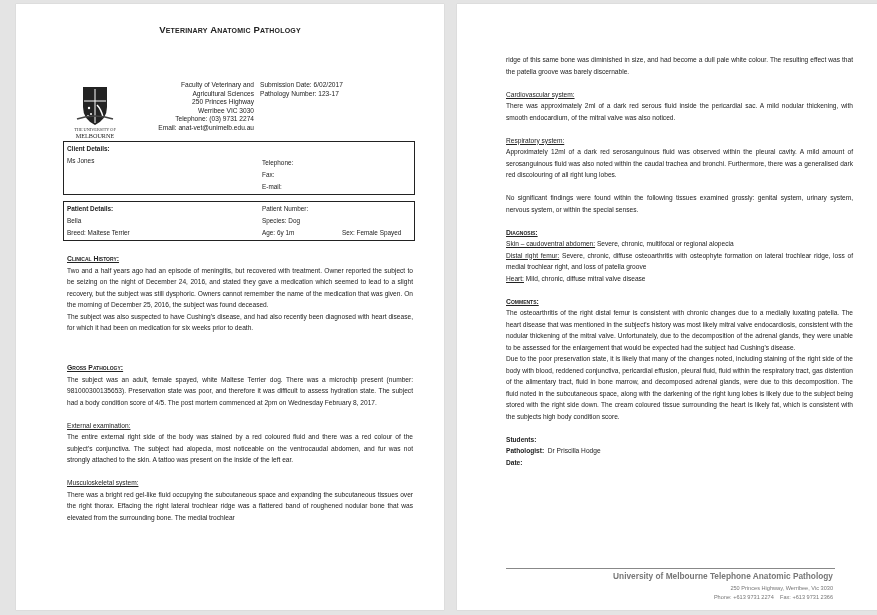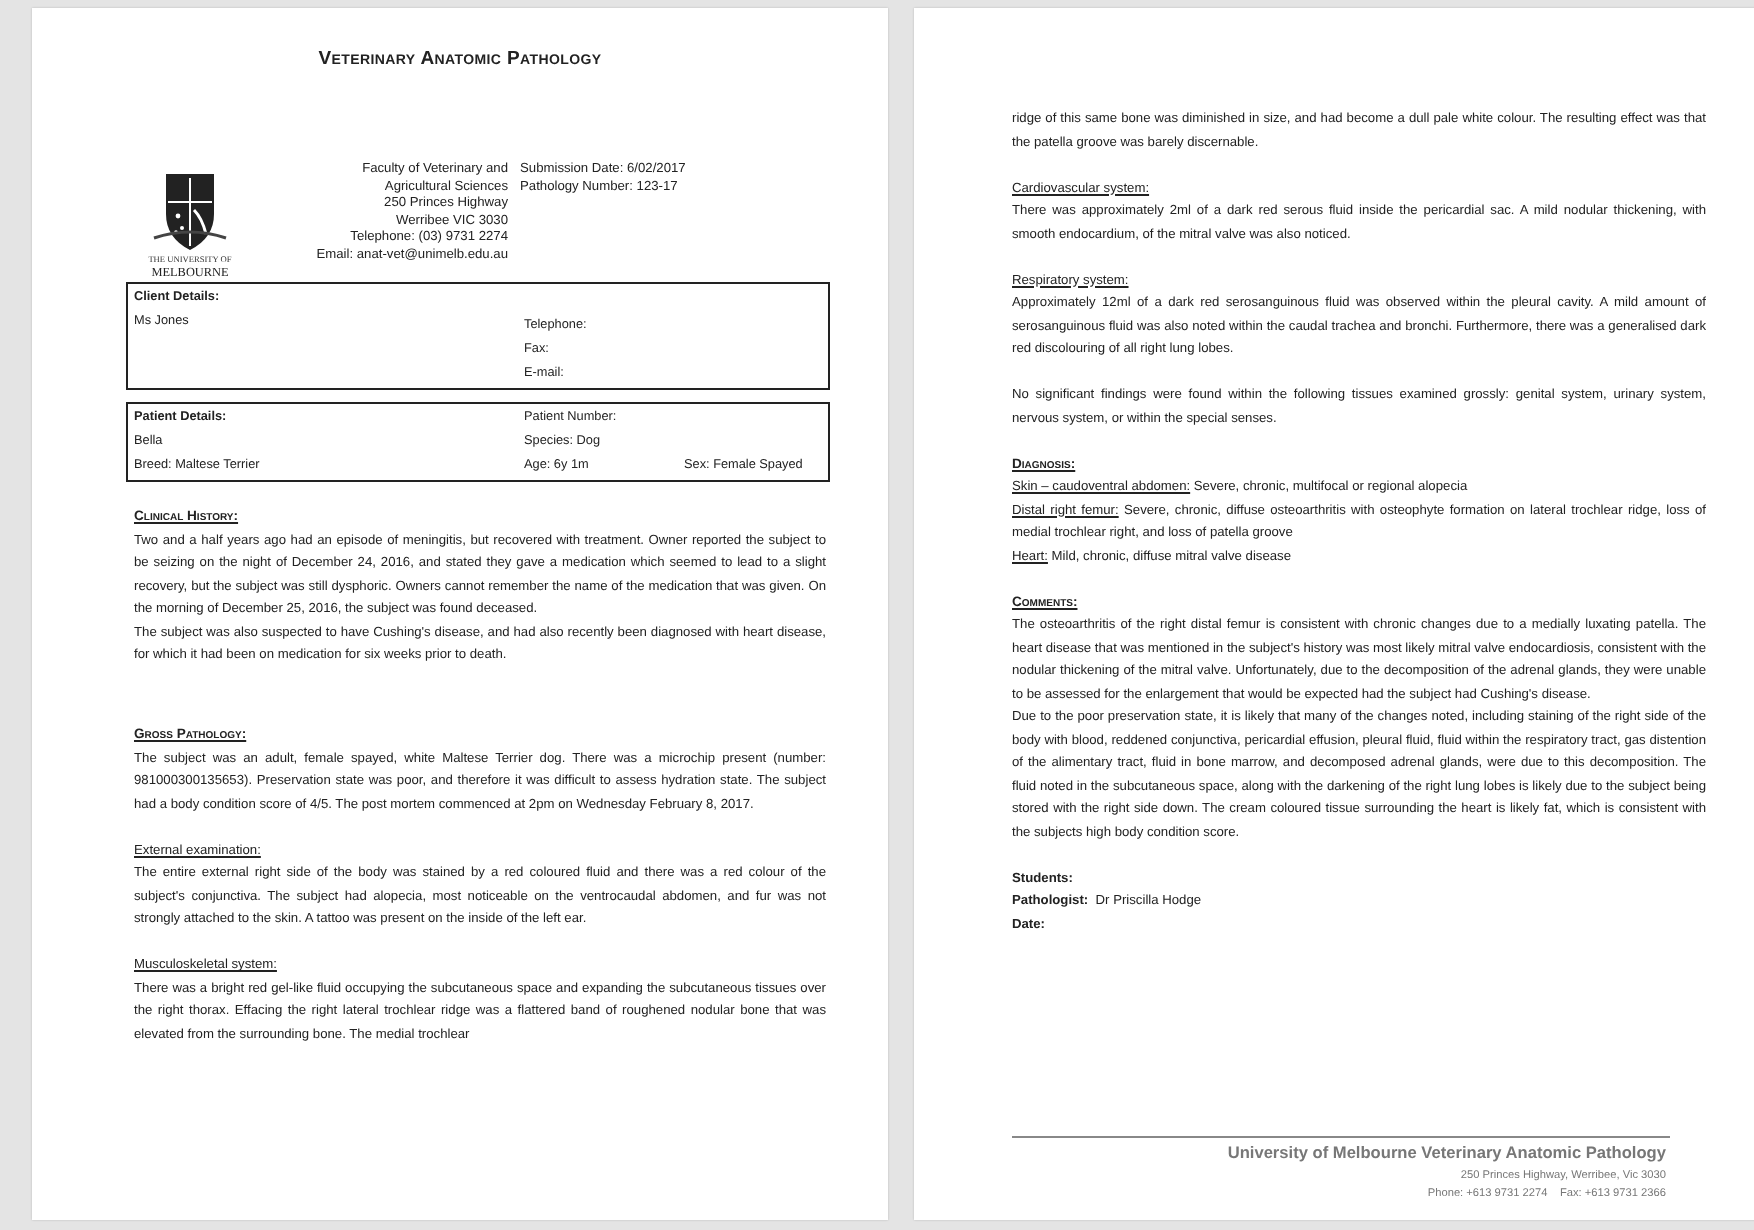--- a/index.html
+++ b/index.html
@@ -116,18 +116,18 @@
     <div>The osteoarthritis of the right distal femur is consistent with chronic changes due to a medially luxating patella. The heart disease that was mentioned in the subject's history was most likely mitral valve endocardiosis, consistent with the nodular thickening of the mitral valve. Unfortunately, due to the decomposition of the adrenal glands, they were unable to be assessed for the enlargement that would be expected had the subject had Cushing's disease.</div>
     <div>Due to the poor preservation state, it is likely that many of the changes noted, including staining of the right side of the body with blood, reddened conjunctiva, pericardial effusion, pleural fluid, fluid within the respiratory tract, gas distention of the alimentary tract, fluid in bone marrow, and decomposed adrenal glands, were due to this decomposition. The fluid noted in the subcutaneous space, along with the darkening of the right lung lobes is likely due to the subject being stored with the right side down. The cream coloured tissue surrounding the heart is likely fat, which is consistent with the subjects high body condition score.</div>
     <div style="height:11.5px"></div>
 
     <div class="b">Students:</div>
     <div><span class="b">Pathologist:</span>&nbsp; <span>Dr Priscilla Hodge</span></div>
     <div class="b">Date:</div>
   </div>
 
   <div class="abs footer-line"></div>
-  <div class="abs footer-title">University of Melbourne Veterinary Anatomic Pathology</div>
+  <div class="abs footer-title">University of Melbourne Telephone Anatomic Pathology</div>
   <div class="abs footer-sub">
     <div>250 Princes Highway, Werribee, Vic 3030</div>
     <div style="white-space:pre;">Phone: +613 9731 2274    Fax: +613 9731 2366</div>
   </div>
 </div>
 
 </body></html>

